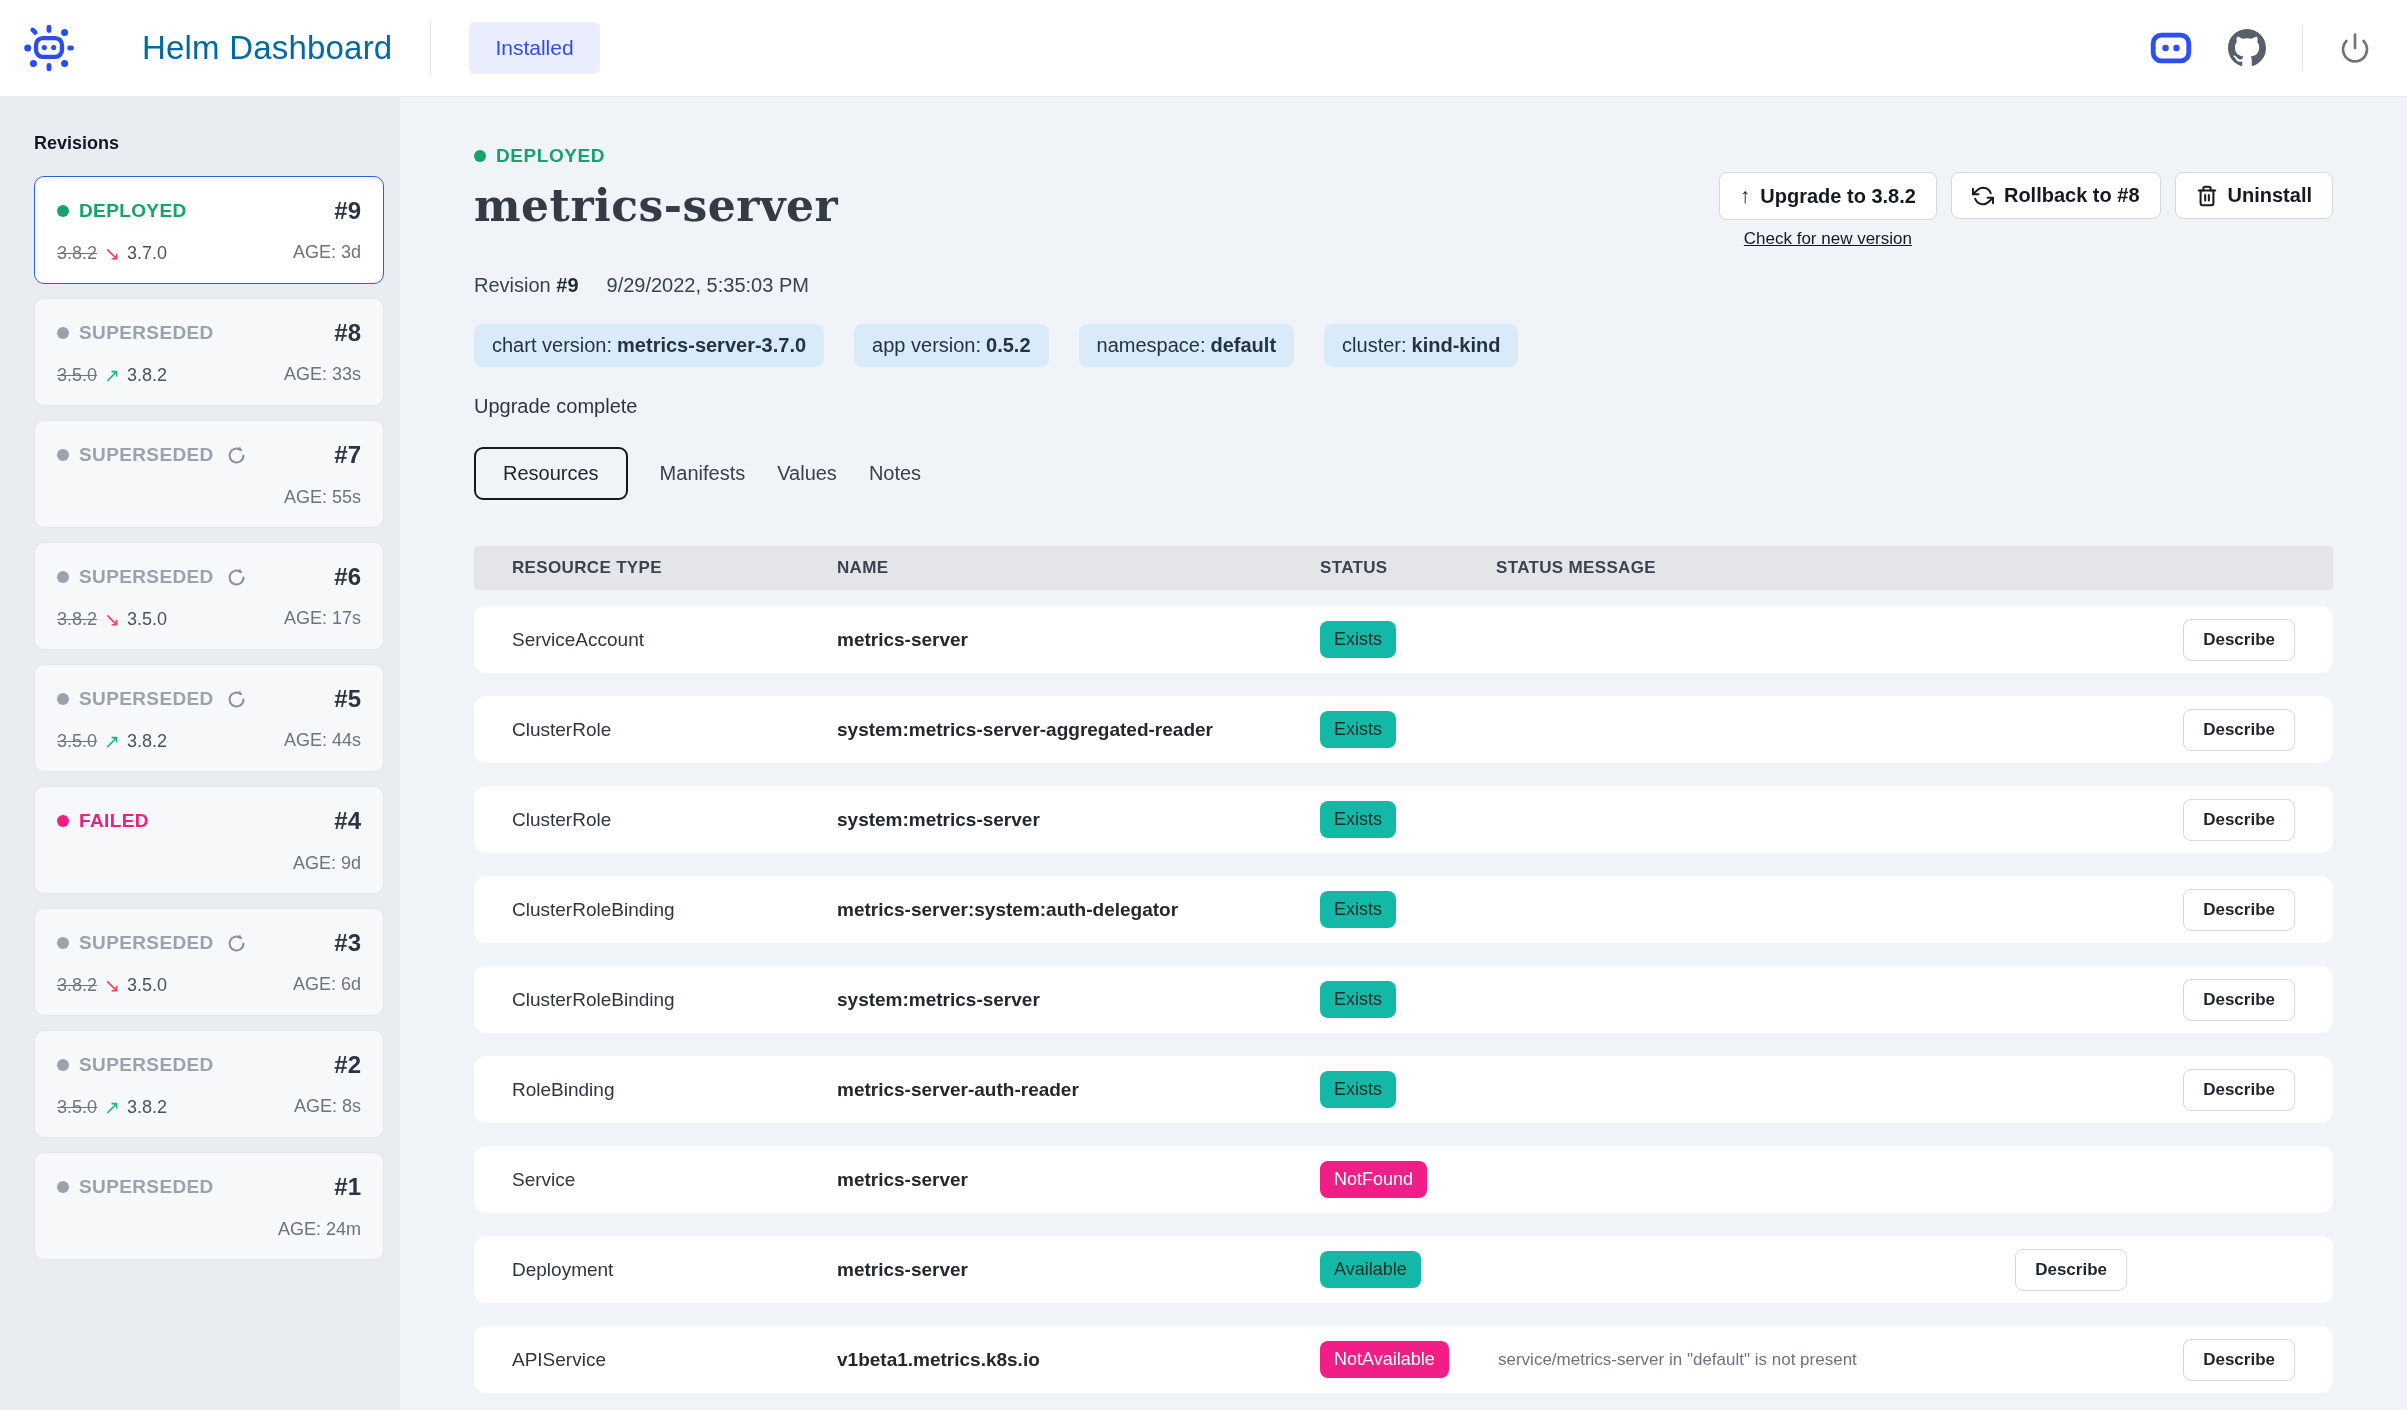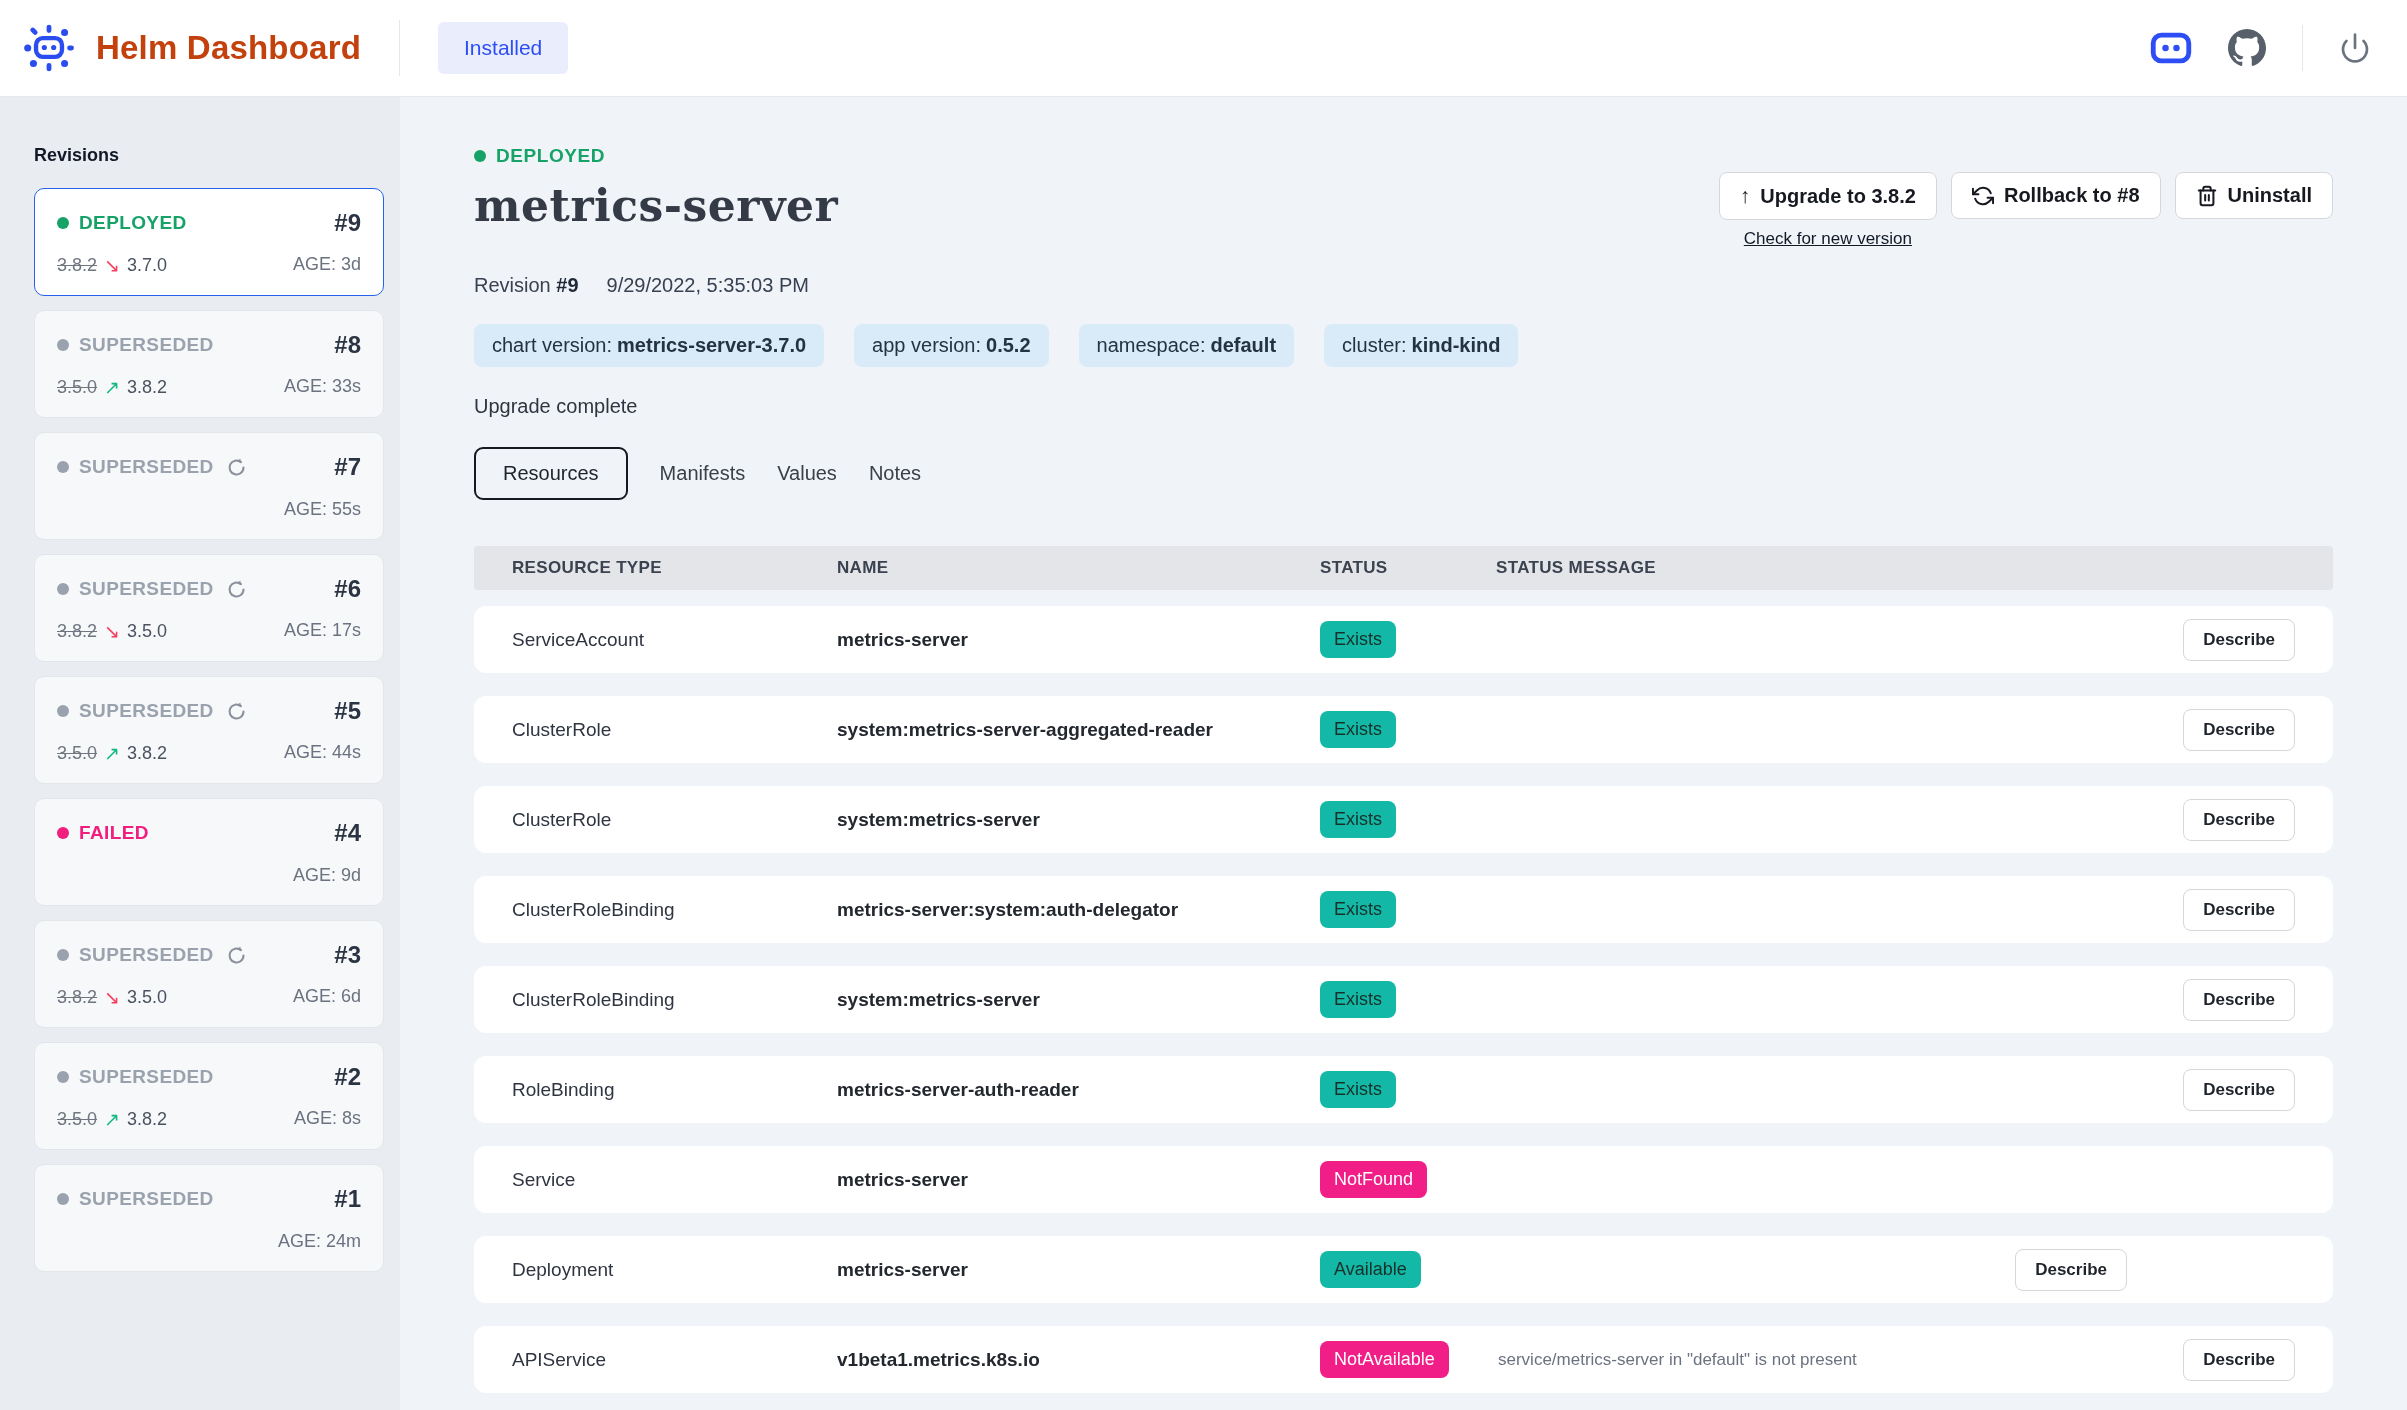--- a/index.html
+++ b/index.html
@@ -9,37 +9,37 @@
     background:#f0f4f8; color:#1f2937;
   }
 
   
   .topbar {
     position:absolute; top:0; left:0; width:2407px; height:97px;
     background:#ffffff; border-bottom:1px solid #e7e9ee;
     display:flex; align-items:center; padding:0 36px 0 22px; z-index:5;
   }
   .brand { display:flex; align-items:center; gap:20px; }
-  .brand-title { font-size:33px; font-weight:700; color:#c2410c; letter-spacing:.2px; }
+  .brand-title { font-size:33px; font-weight:400; color:#0369a1; letter-spacing:.2px;margin-left:46px; }
   .topbar-divider { width:1px; height:56px; background:#e5e7eb; margin:0 38px; }
   .nav-pill {
     background:#e9edfc; color:#2d4ef5; font-size:21px; padding:14px 26px;
     border-radius:6px; cursor:pointer; border:none; font-family:inherit;
   }
   .topbar-right { margin-left:auto; display:flex; align-items:center; gap:36px; }
   .icon-btn { background:none; border:none; cursor:pointer; display:flex; align-items:center; }
   .robot-mini { color:#2d4ef5; width:42px; height:36px; }
   .gh { color:#57606a; width:38px; height:38px; }
   .pwr { color:#6b7280; width:32px; height:32px; }
   .topbar-divider2 { width:1px; height:46px; background:#e5e7eb; }
 
   
   .sidebar {
     position:absolute; top:97px; left:0; bottom:0; width:400px;
-    background:#e9edf2; padding:48px 16px 0 34px;
+    background:#e9edf2; padding:36px 16px 0 34px;
   }
   .main {
     position:absolute; top:97px; left:400px; right:0; bottom:0;
     background:#f0f4f8; padding:48px 74px 0 74px; overflow:hidden;
   }
 
   
   .rev-title { font-size:18px; font-weight:700; color:#111827; margin-bottom:22px; }
   .rev-card {
     height:108px; background:#f7f8fa; border:1px solid #e2e5ea; border-radius:10px;

